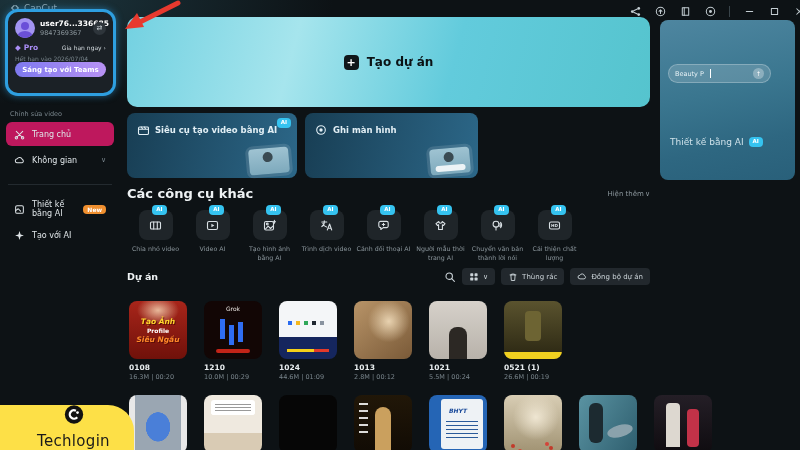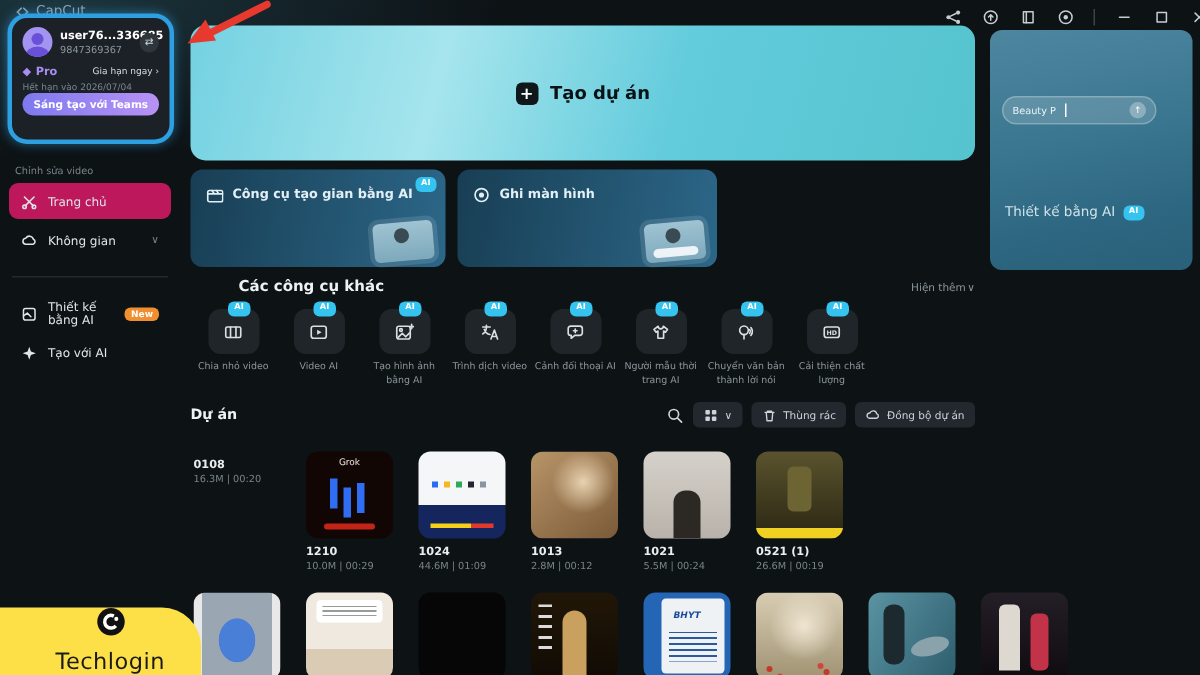--- a/index.html
+++ b/index.html
@@ -63,21 +63,21 @@
   .ai-badge{background:#35c3f0;color:#fff;font-size:5.5px;font-weight:bold;padding:1px 4px;border-radius:4px;line-height:1.4;}
   .fcard .corner{position:absolute;top:5px;right:6px;}
   .card-thumb{position:absolute;right:8px;bottom:4px;width:40px;height:26px;border-radius:4px;
         transform:rotate(-5deg);background:linear-gradient(#9fc3d2,#7da9bc);
         box-shadow:0 0 0 3px rgba(255,255,255,.12);}
   .card-thumb::before{content:"";position:absolute;left:14px;top:4px;width:10px;height:10px;border-radius:50%;background:#3a4a52;}
   .card-thumb.pill::after{content:"";position:absolute;left:5px;bottom:3px;width:30px;height:6px;border-radius:3px;background:rgba(255,255,255,.85);}
   
   .tools{position:absolute;left:127px;top:186px;width:523px;}
   .tools-head{display:flex;justify-content:space-between;align-items:center;}
-  .tools-title{font-size:10px;font-weight:bold;color:#eef2f4;margin-left:32px;}
+  .tools-title{font-size:13px;font-weight:bold;color:#eef2f4;}
   .more{font-size:7px;color:#8b969c;display:flex;gap:1px;align-items:center;}
   .tools-row{display:flex;margin-top:9px;}
   .tool{width:57px;text-align:center;position:relative;}
   .tool-tile{width:34px;height:30px;margin:0 auto;border-radius:8px;background:#1f2529;
         display:flex;align-items:center;justify-content:center;position:relative;}
   .tool-ai{position:absolute;top:-5px;right:6px;}
   .ticon{width:13px;height:13px;stroke:#d9e0e4;fill:none;stroke-width:1.1;stroke-linecap:round;stroke-linejoin:round;}
   .tool-label{margin-top:5px;font-size:6.3px;line-height:1.35;color:#8b969c;}
   
   .proj-head{position:absolute;left:127px;top:268px;width:523px;display:flex;justify-content:space-between;align-items:center;}
@@ -288,21 +288,21 @@
     <span class="plus-tile">+</span>
     <span class="banner-label">Tạo dự án</span>
   </div>
 
   <div class="fcard c1">
     <div class="card-label">
       <svg viewBox="0 0 12 12">
           <rect x="1.5" y="3" width="10" height="7.5" rx="1.2"></rect>
           <path d="M1.5 5.2h10M4.3 3 5.7 5M7.3 3 8.7 5"></path>
         </svg>
-      <span>Công cụ tạo gian bằng AI</span>
+      <span>Siêu cụ tạo video bằng AI</span>
     </div>
     <span class="ai-badge corner">AI</span>
     <div class="card-thumb"></div>
   </div>
   <div class="fcard c2">
     <div class="card-label">
       <svg viewBox="0 0 12 12">
           <circle cx="6" cy="6" r="4.3"></circle>
           <circle cx="6" cy="6" r="1.7" fill="#e2eff5" stroke="none"></circle>
         </svg>
@@ -430,20 +430,27 @@
         <svg viewBox="0 0 12 12">
             <path d="M3.2 8.2a2.1 2.1 0 0 1 .3-4.2A2.9 2.9 0 0 1 9 4.7a1.8 1.8 0 0 1-.2 3.5z"></path>
           </svg>
         <span>Đồng bộ dự án</span>
       </span>
     </div>
   </div>
 
   <div class="proj-grid g1">
     <div class="proj">
+      <div class="pthumb t1">
+        <div class="tov">
+          <span class="o1">Tạo Ảnh</span>
+          <span class="o2">Profile</span>
+          <span class="o3">Siêu Ngầu</span>
+        </div>
+      </div>
       <div class="pname">0108</div>
       <div class="pstats">16.3M | 00:20</div>
     </div>
     <div class="proj">
       <div class="pthumb t3">
         <span class="grok">Grok</span>
           <i class="bars"></i>
       </div>
       <div class="pname">1210</div>
       <div class="pstats">10.0M | 00:29</div>

